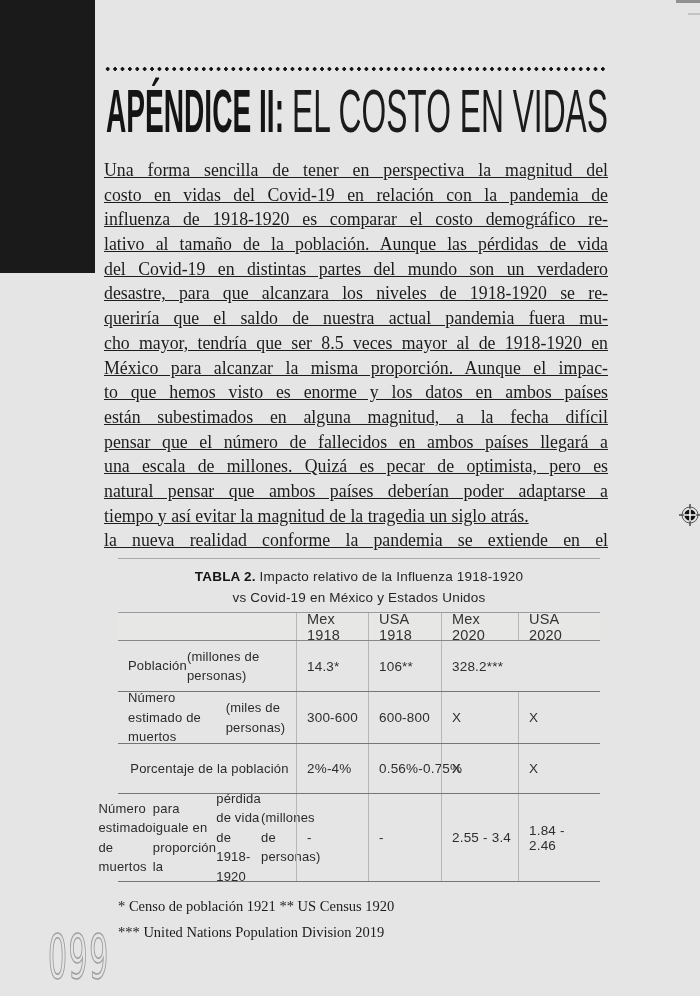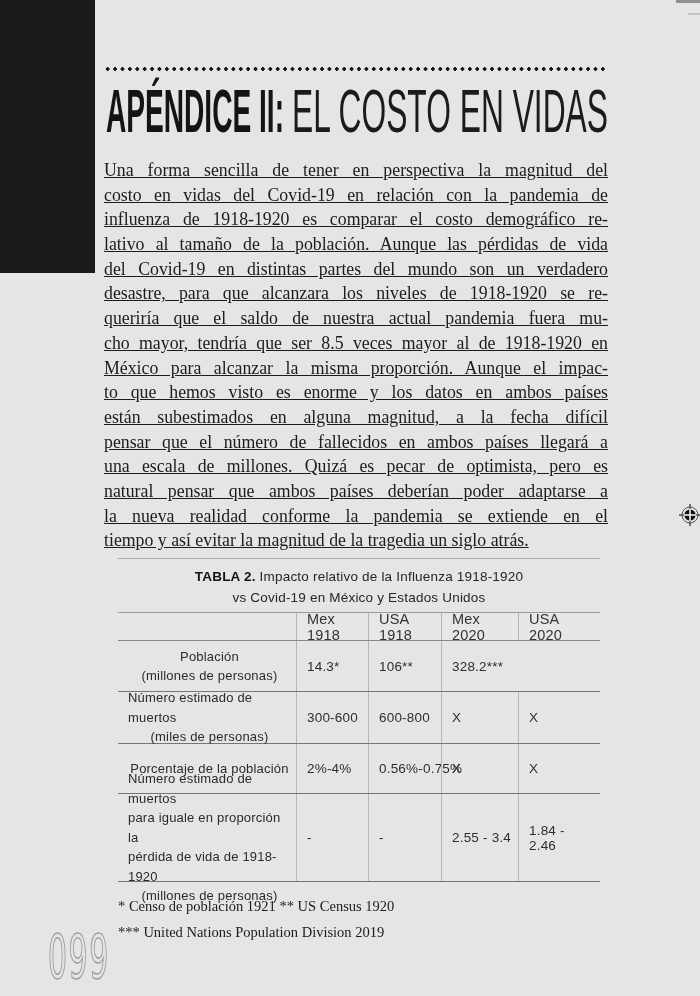--- a/index.html
+++ b/index.html
@@ -51,21 +51,21 @@
   .trow.head {
     height:29px; background:#e7e7e5; border-top:1px solid #9a9a9a; border-bottom:1px solid #878787;
     font-size:14.5px; color:#333;
   }
   .tcell { display:flex; align-items:center; padding-left:10px; padding-right:5px; letter-spacing:0.2px; }
   .c0 { width:178px; }
   .c1 { width:72px;  border-left:1px solid #b7b7b7; }
   .c2 { width:73px;  border-left:1px solid #b7b7b7; }
   .c3 { width:77px;  border-left:1px solid #b7b7b7; }
   .c4 { width:82px;  border-left:1px solid #b7b7b7; }
-  .rowlabel { font-size:13px; line-height:19.5px; color:#2b2b2b; display:flex; flex-direction:column; justify-content:center; }
+  .rowlabel { font-size:13px; line-height:19.5px; color:#2b2b2b; display:flex; flex-direction:row; justify-content:center; }
   .r1 { height:51px; } .r2 { height:52px; } .r3 { height:50px; } .r4 { height:88px; }
 
   
   .footnotes {
     position:absolute; left:118px; top:894px; width:440px;
     font-family:"Liberation Serif", serif; font-size:14.5px; line-height:25.5px; color:#1b1b1b;
   }
 
   
   .page-number {
@@ -105,22 +105,22 @@
     <div class="body-line">del Covid-19 en distintas partes del mundo son un verdadero</div>
     <div class="body-line">desastre, para que alcanzara los niveles de 1918-1920 se re-</div>
     <div class="body-line">queriría que el saldo de nuestra actual pandemia fuera mu-</div>
     <div class="body-line">cho mayor, tendría que ser 8.5 veces mayor al de 1918-1920 en</div>
     <div class="body-line">México para alcanzar la misma proporción. Aunque el impac-</div>
     <div class="body-line">to que hemos visto es enorme y los datos en ambos países</div>
     <div class="body-line">están subestimados en alguna magnitud, a la fecha difícil</div>
     <div class="body-line">pensar que el número de fallecidos en ambos países llegará a</div>
     <div class="body-line">una escala de millones. Quizá es pecar de optimista, pero es</div>
     <div class="body-line">natural pensar que ambos países deberían poder adaptarse a</div>
+    <div class="body-line last">tiempo y así evitar la magnitud de la tragedia un siglo atrás.</div>
     <div class="body-line">la nueva realidad conforme la pandemia se extiende en el</div>
-    <div class="body-line last">tiempo y así evitar la magnitud de la tragedia un siglo atrás.</div>
   </div>
 
   <div class="table-toprule"></div>
 
   <div class="table-caption">
     <div><b>TABLA 2.</b><span> Impacto relativo de la Influenza 1918-1920</span></div>
     <div>vs Covid-19 en México y Estados Unidos</div>
   </div>
 
   <div class="datatable">

